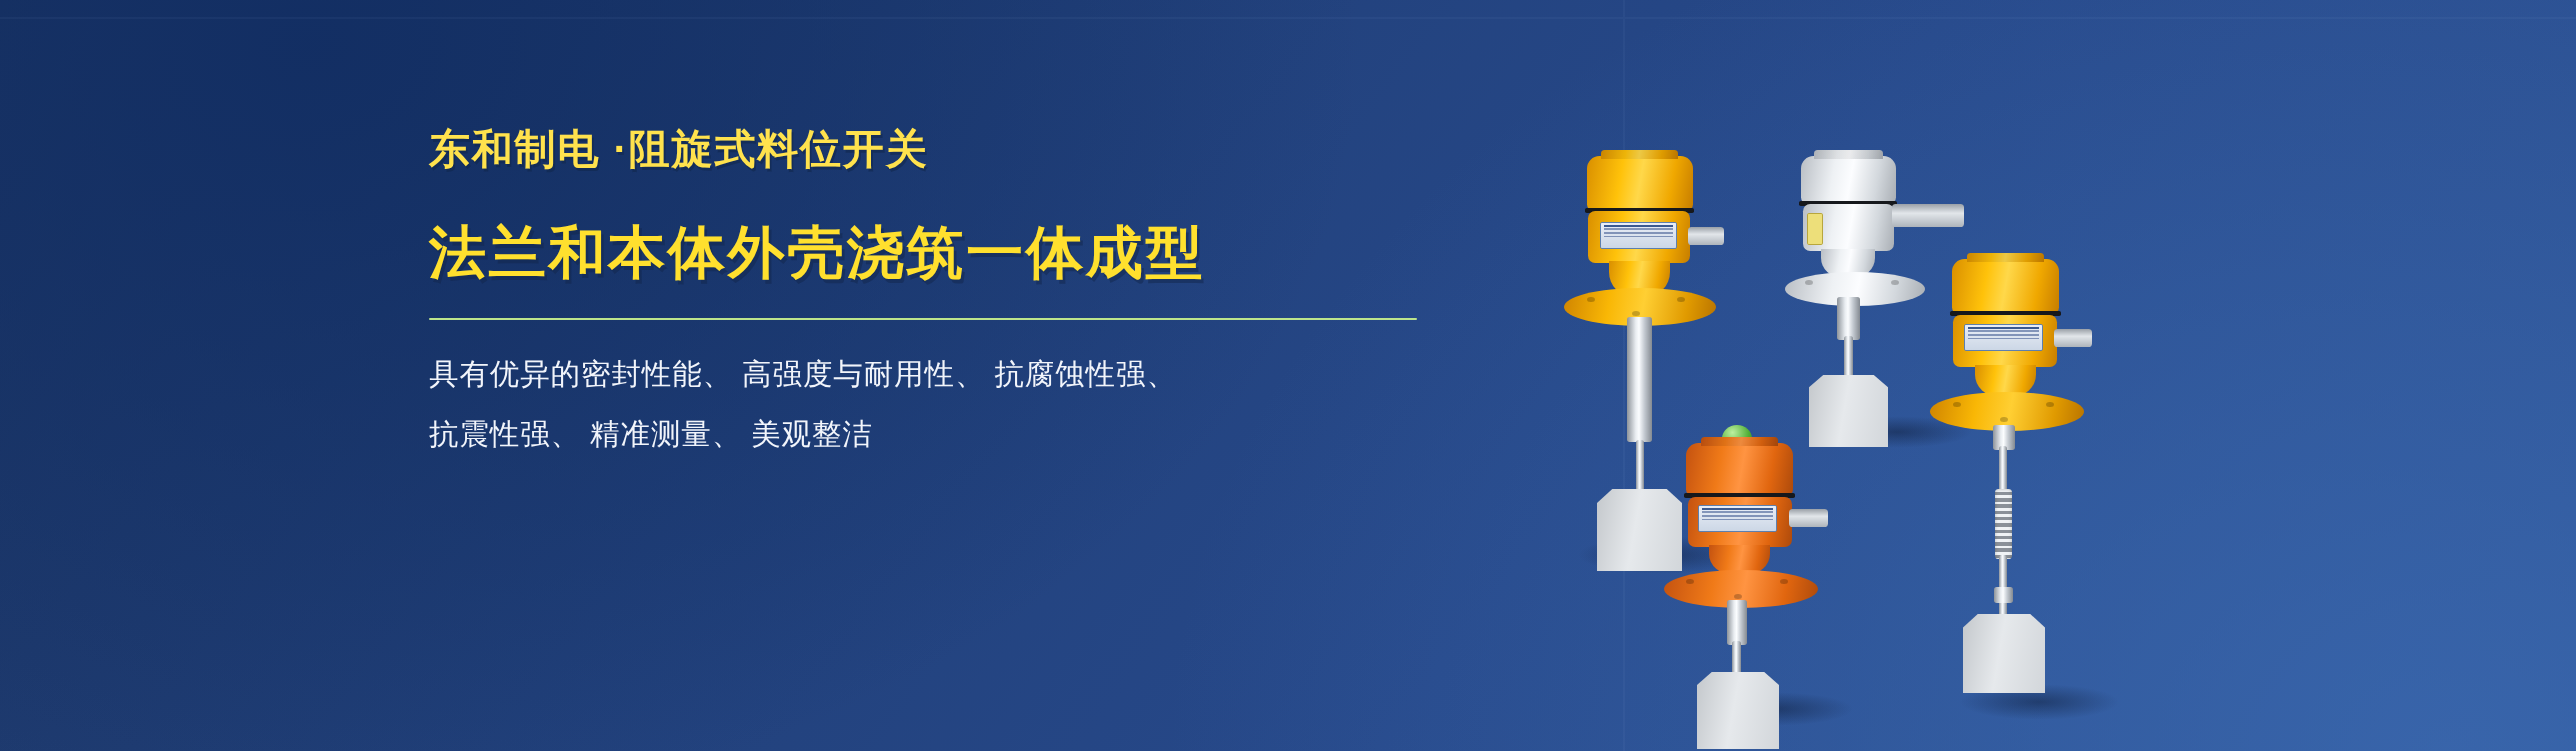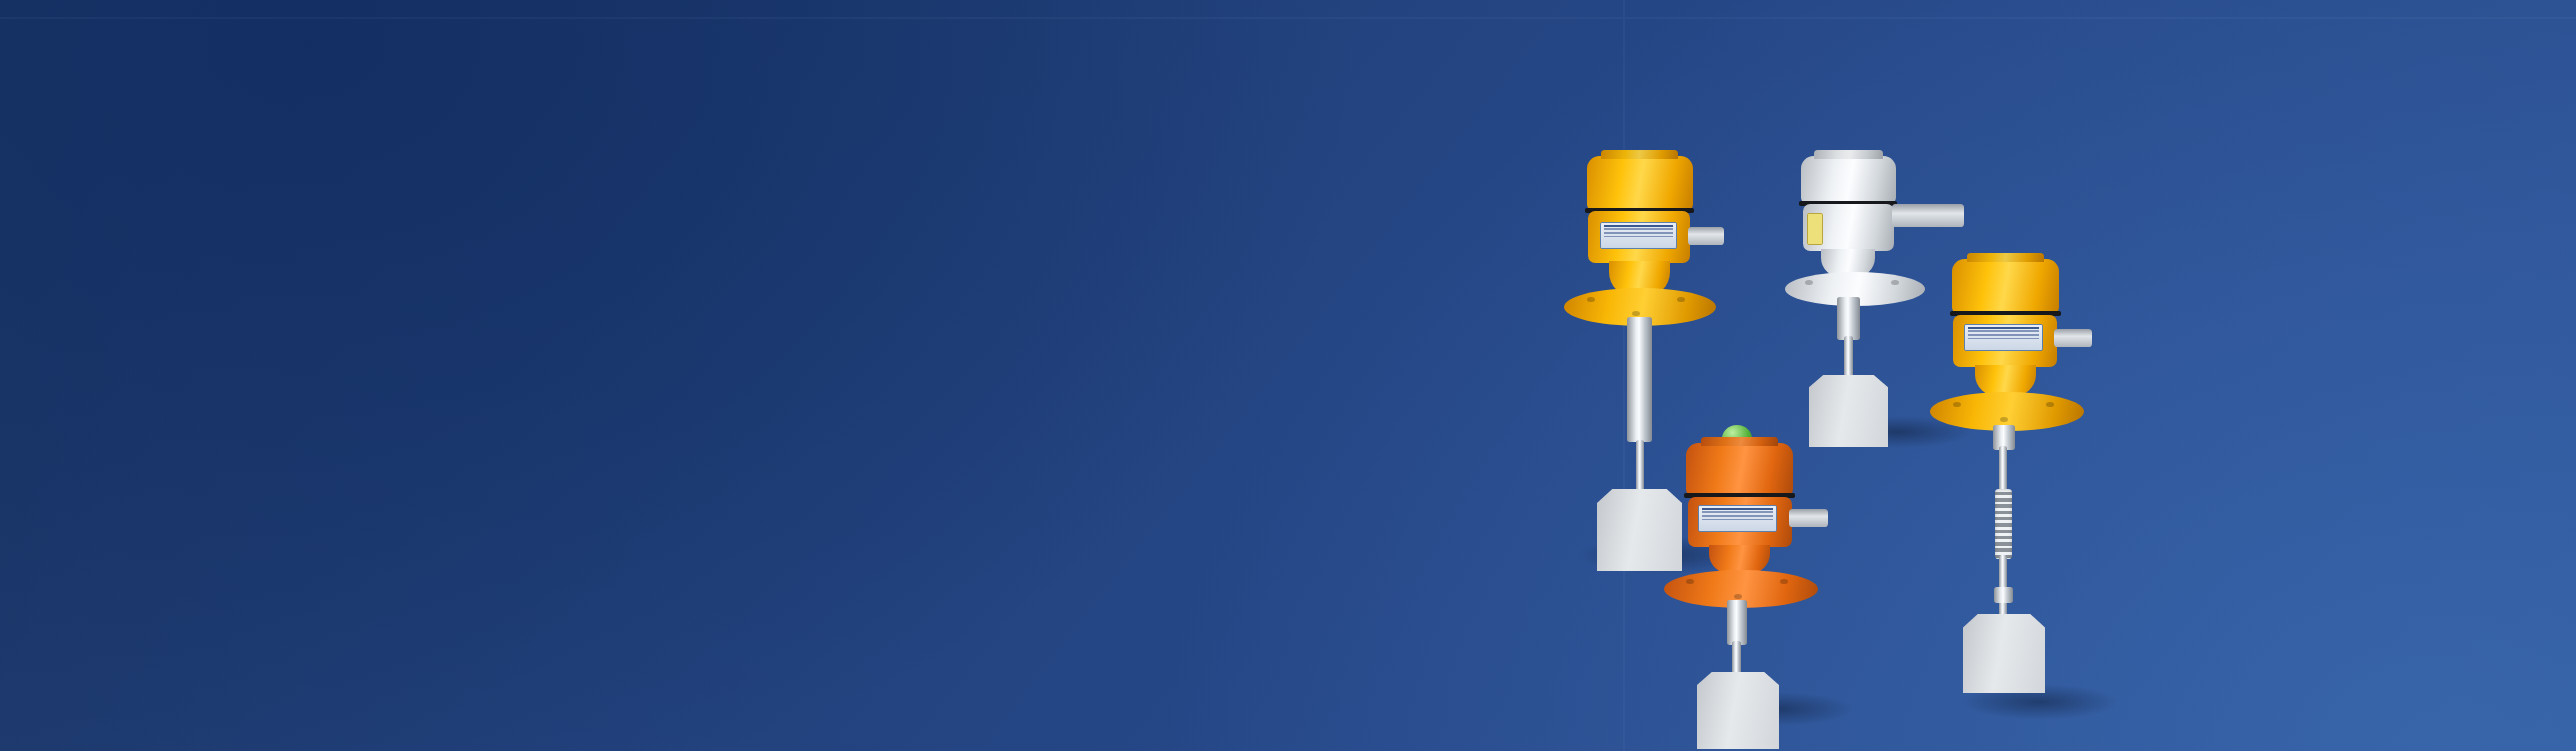--- a/index.html
+++ b/index.html
@@ -86,20 +86,33 @@
   .yl2 {background:linear-gradient(100deg,#cf8400,#f9b705 30%,#ffcf33 52%,#e09a00 80%,#b87300);}
   .wh  {background:linear-gradient(100deg,#b9bec4,#eef1f4 34%,#fcfdff 52%,#d3d8dd 78%,#a9aeb4);}
   .og  {background:linear-gradient(100deg,#c45210,#f07a18 32%,#ff9442 52%,#e1660f 78%,#ad4a0c);}
 </style>
 </head>
 <body>
 
 <div id="banner">
   <div class="seams"></div>
 
+  <div class="copy">
+
+    <div class="eyebrow">东和制电 ·阻旋式料位开关</div>
+
+    <div class="headline">法兰和本体外壳浇筑一体成型</div>
+
+    <div class="divider"></div>
+
+    <div class="body-lines">
+      <div class="body-line">具有优异的密封性能、 高强度与耐用性、 抗腐蚀性强、</div>
+      <div class="body-line">抗震性强、 精准测量、 美观整洁</div>
+    </div>
+  </div>
 
   <div class="products">
 
     <div class="unit" style="left:81px;top:31px;width:250px;height:465px;">
       <div class="shadow" style="left:19.7px;top:407px;width:170px;height:38px;"></div>
 
       <div class="cap yl" style="left:29.5px;top:27px;width:106px;height:54px;"></div>
       <div class="band" style="left:28px;top:79px;width:109px;height:5.4px;"></div>
       <div class="body-hsg yl" style="left:31px;top:82px;width:102px;height:52px;"></div>
       <div class="label" style="left:43px;top:93px;width:77px;height:27px;">

